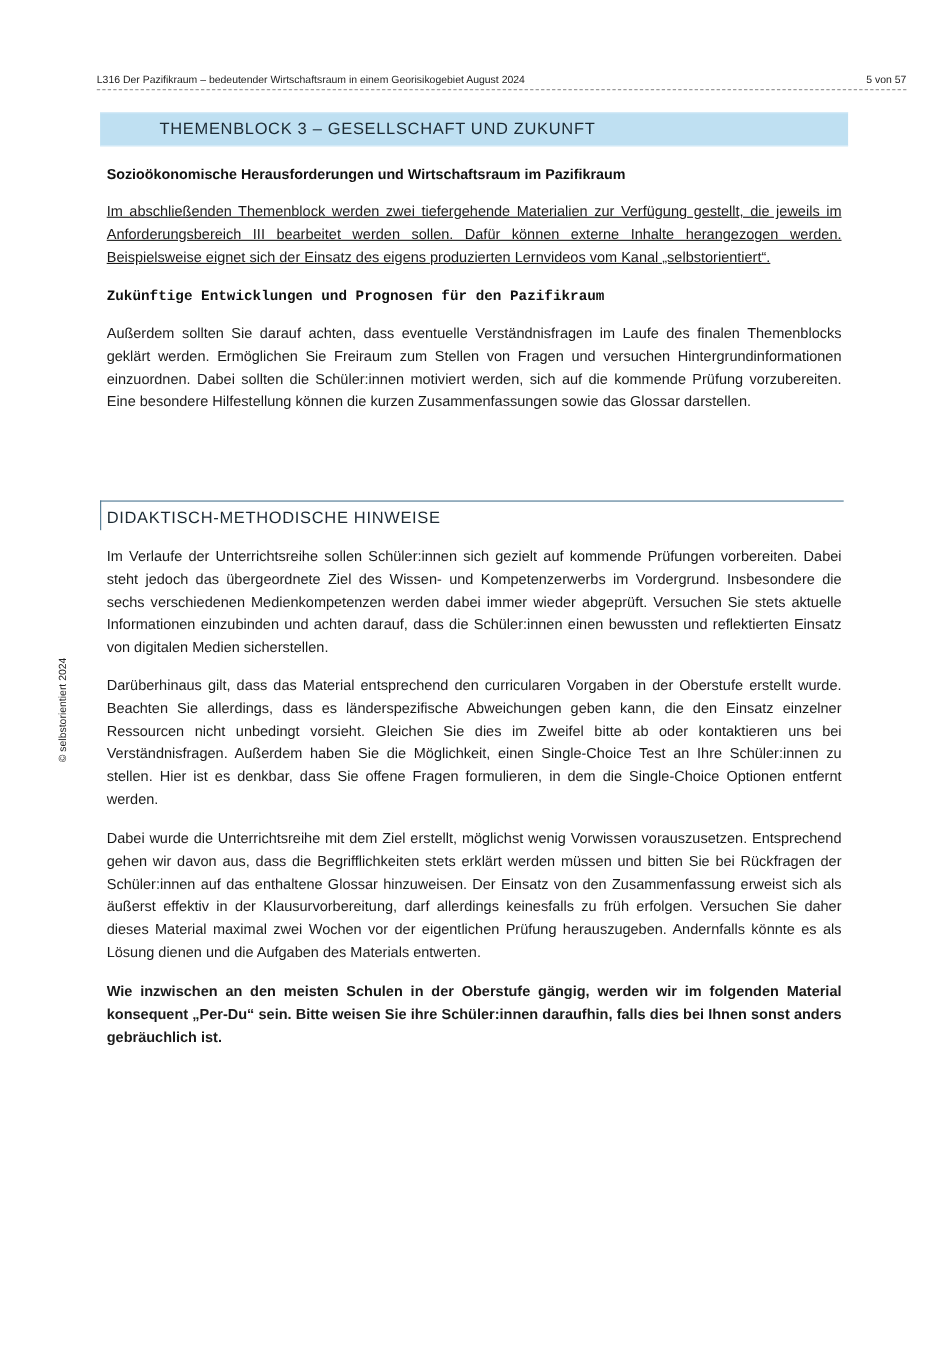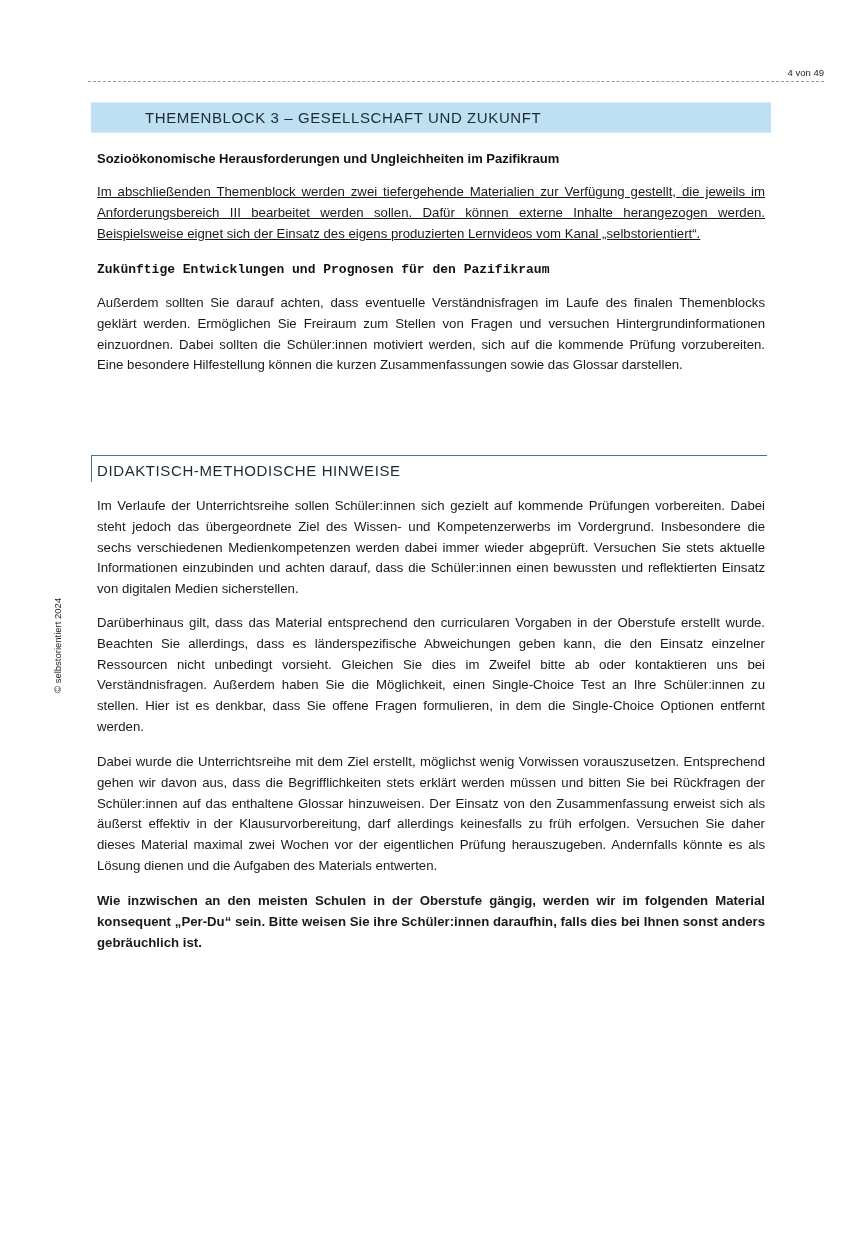--- a/index.html
+++ b/index.html
@@ -100,30 +100,31 @@
       top: 6px;
       font-size: 15px;
       letter-spacing: 0.6px;
       color: #1c2a33;
     }
   </style>
 </head>
 <body>
 
 <div class="page-header">
-  <span class="right">4 von 49</span>
+  <span class="left">L316 Der Pazifikraum – bedeutender Wirtschaftsraum in einem Georisikogebiet August 2024</span>
+  <span class="right">5 von 57</span>
 </div>
 
 <div class="side-copyright">© selbstorientiert 2024</div>
 
 <div class="band-heading">
   <span>THEMENBLOCK 3 – GESELLSCHAFT UND ZUKUNFT</span>
 </div>
 
-<div class="sub-heading" style="top:151px;">Sozioökonomische Herausforderungen und Ungleichheiten im Pazifikraum</div>
+<div class="sub-heading" style="top:151px;">Sozioökonomische Herausforderungen und Wirtschaftsraum im Pazifikraum</div>
 <div class="para" style="top:182px;text-decoration:underline;">Im abschließenden Themenblock werden zwei tiefergehende Materialien zur Verfügung gestellt, die jeweils im Anforderungsbereich III bearbeitet werden sollen. Dafür können externe Inhalte herangezogen werden. Beispielsweise eignet sich der Einsatz des eigens produzierten Lernvideos vom Kanal „selbstorientiert“.</div>
 
 <div class="sub-heading" style="top:262px;font-family:Liberation Mono, monospace;">Zukünftige Entwicklungen und Prognosen für den Pazifikraum</div>
 <div class="para" style="top:293px;">Außerdem sollten Sie darauf achten, dass eventuelle Verständnisfragen im Laufe des finalen Themenblocks geklärt werden. Ermöglichen Sie Freiraum zum Stellen von Fragen und versuchen Hintergrundinformationen einzuordnen. Dabei sollten die Schüler:innen motiviert werden, sich auf die kommende Prüfung vorzubereiten. Eine besondere Hilfestellung können die kurzen Zusammenfassungen sowie das Glossar darstellen.</div>
 
 <div class="line-heading">
   <span>DIDAKTISCH-METHODISCHE HINWEISE</span>
 </div>
 
 <div class="para" style="top:496px;">Im Verlaufe der Unterrichtsreihe sollen Schüler:innen sich gezielt auf kommende Prüfungen vorbereiten. Dabei steht jedoch das übergeordnete Ziel des Wissen- und Kompetenzerwerbs im Vordergrund. Insbesondere die sechs verschiedenen Medienkompetenzen werden dabei immer wieder abgeprüft. Versuchen Sie stets aktuelle Informationen einzubinden und achten darauf, dass die Schüler:innen einen bewussten und reflektierten Einsatz von digitalen Medien sicherstellen.</div>

